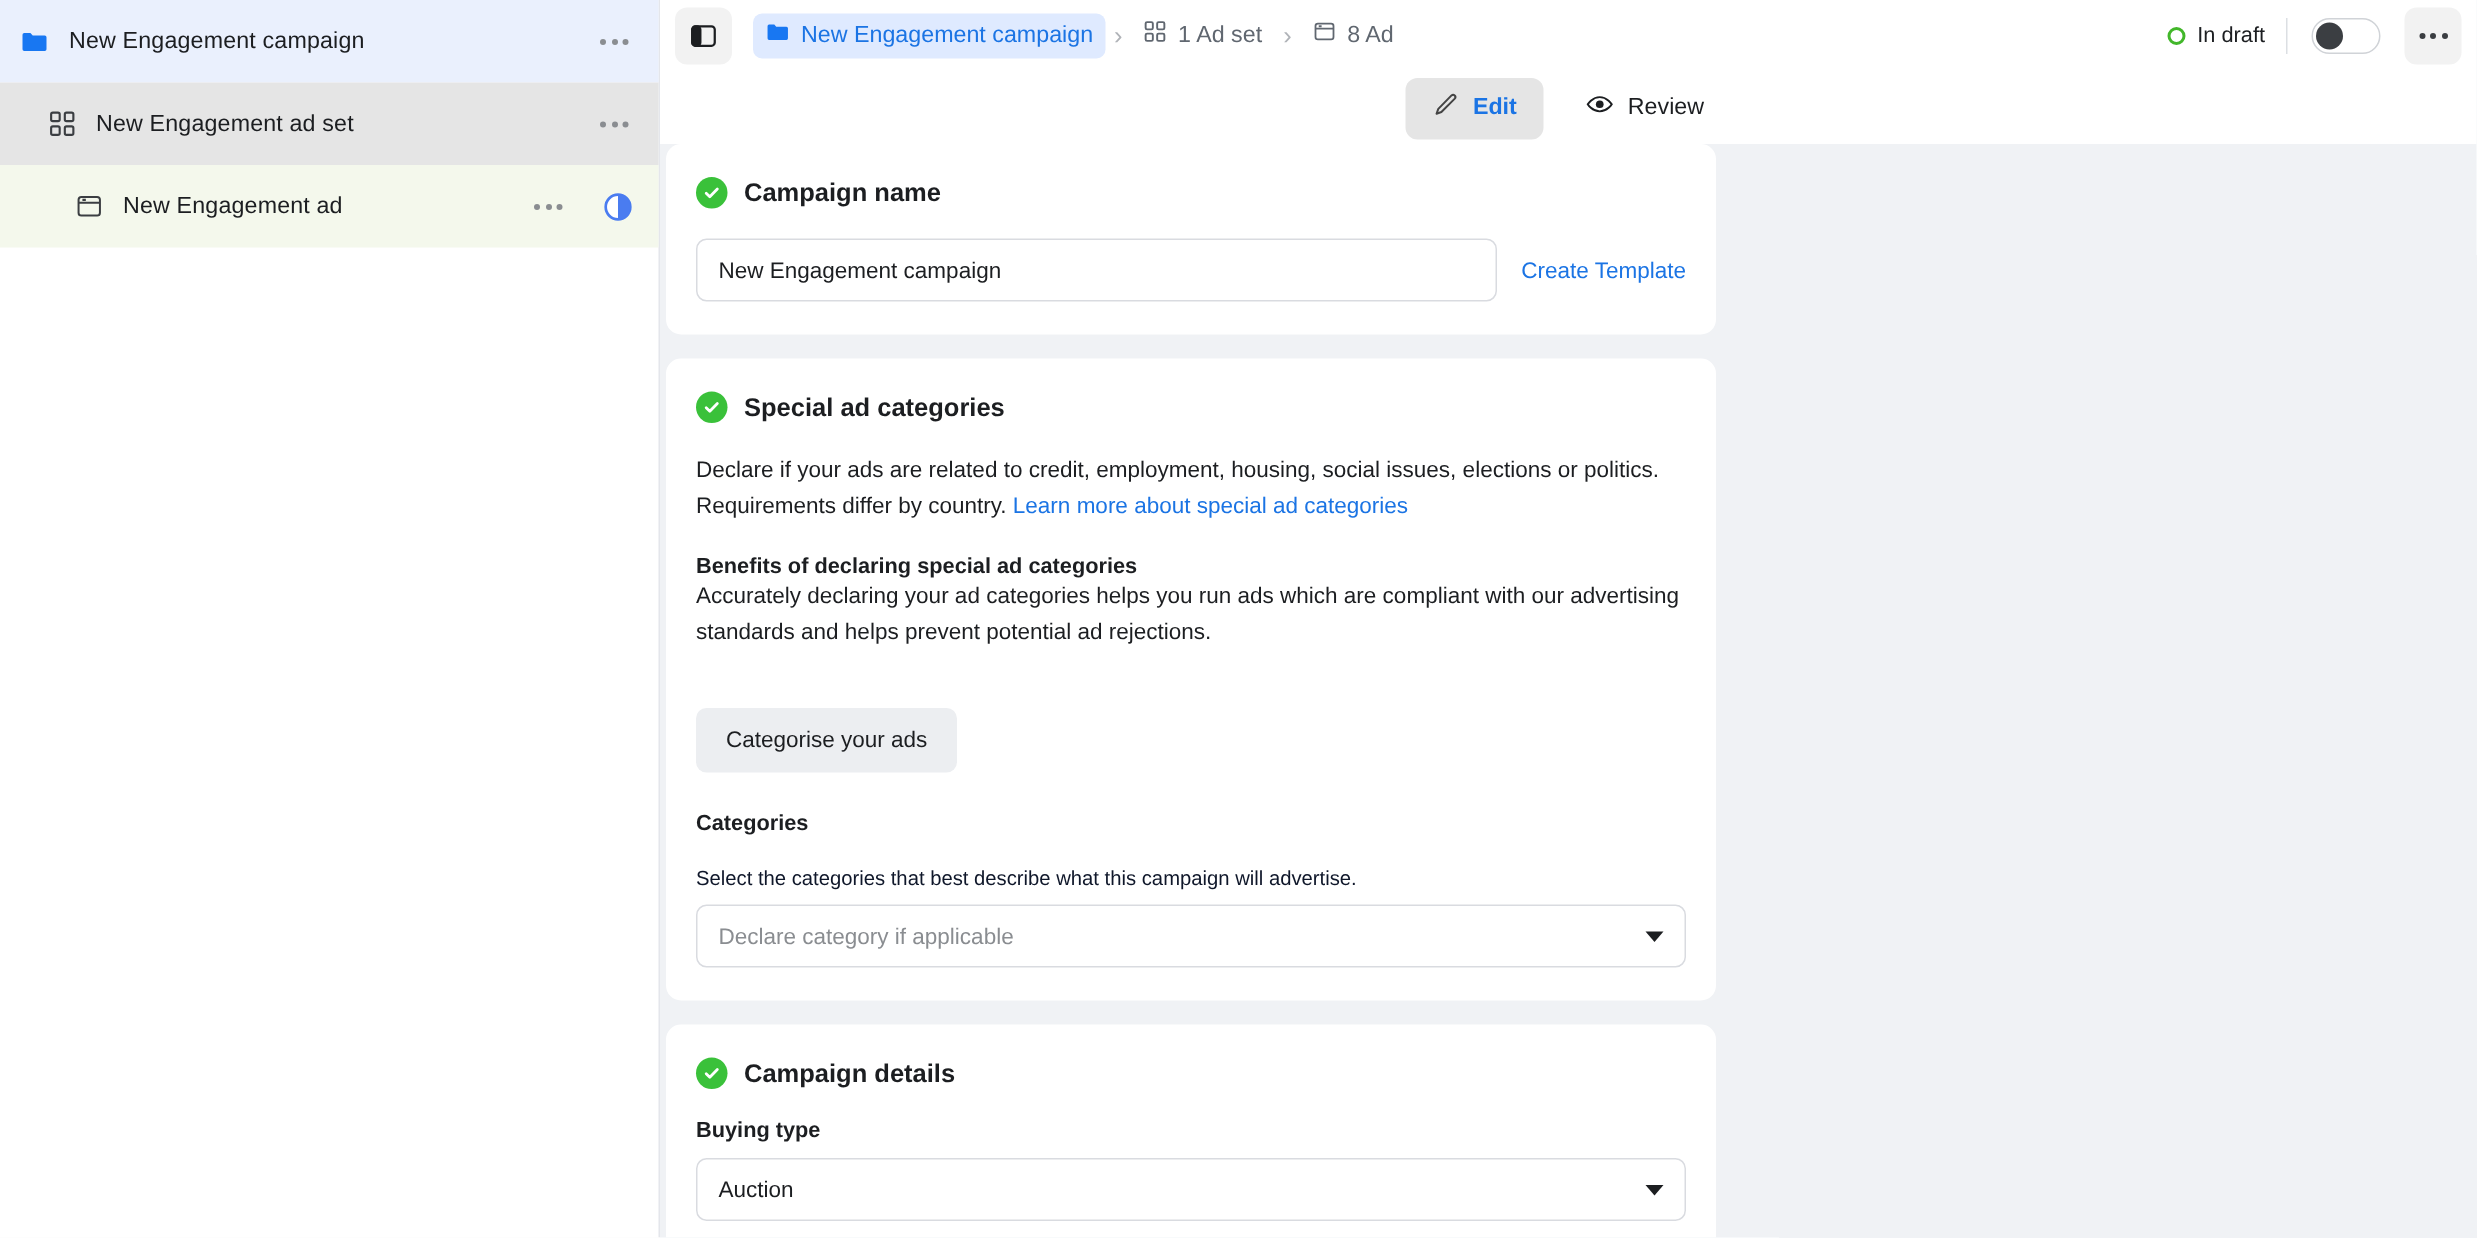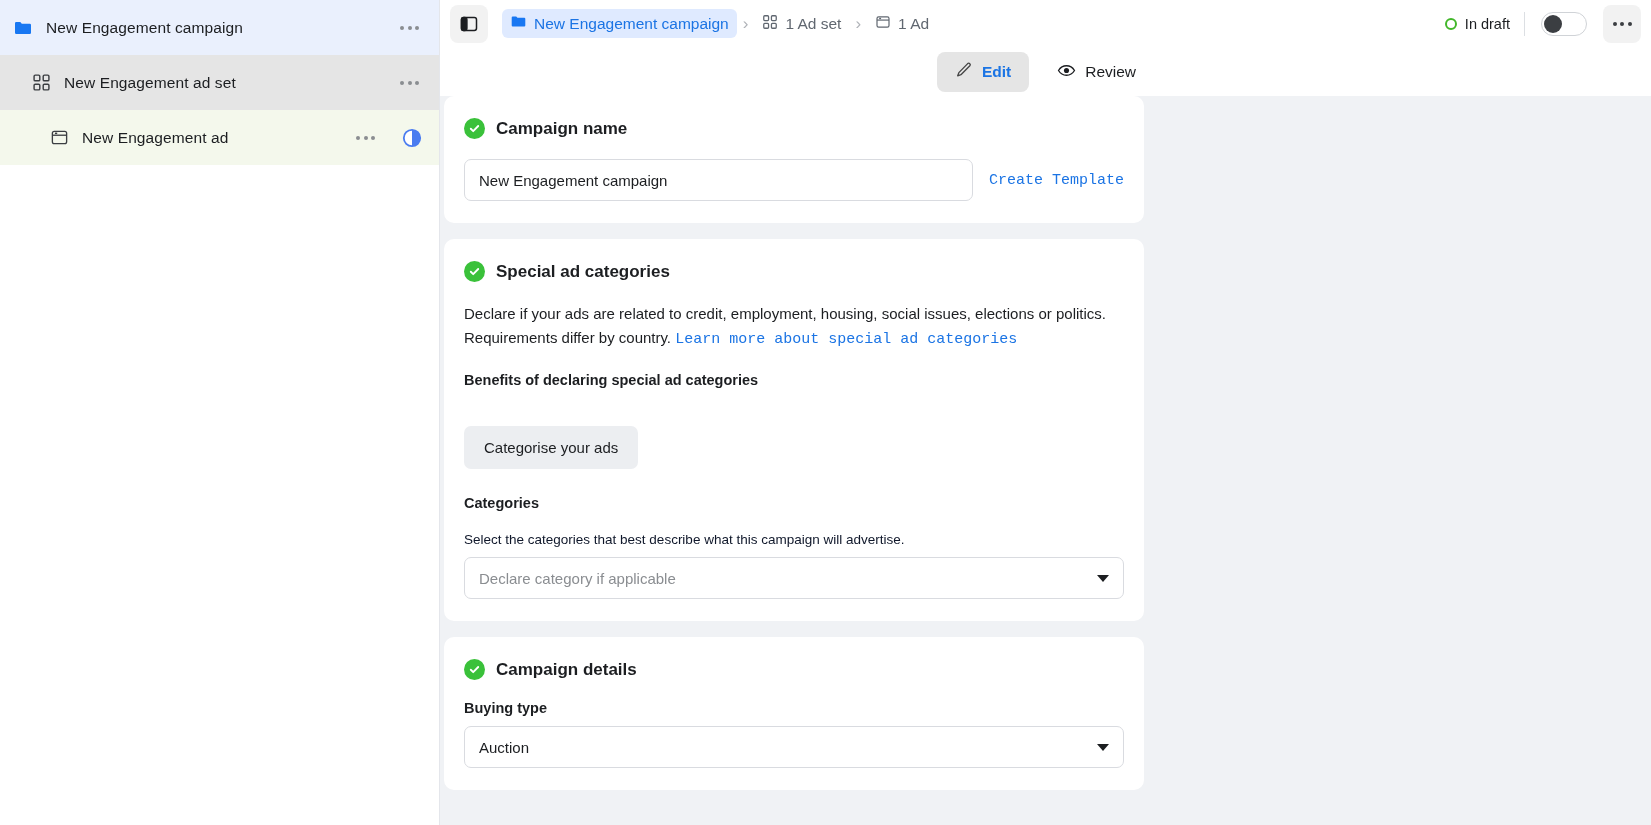--- a/index.html
+++ b/index.html
@@ -122,21 +122,21 @@
     display: flex; align-items: center; justify-content: center; flex: 0 0 21px;
   }
   .card-title { font-size: 17px; font-weight: bold; color: #1c1e21; }
 
   .row-inline { display: flex; align-items: center; gap: 16px; }
   .text-input {
     flex: 1 1 auto; height: 42px; border: 1px solid #d9dbe0; border-radius: 7px;
     padding: 0 14px; font-size: 15px; color: #1c1e21; background: #fff;
     font-family: "Liberation Sans", sans-serif;
   }
-  .link { color: #1b74e4; font-size: 15px; cursor: pointer; white-space: nowrap; font-family: Liberation Mono, monospace; }
+  .link { color: #1b74e4; font-size: 15px; cursor: pointer; white-space: nowrap; }
 
   .body-text { font-size: 15px; color: #1c1e21; line-height: 24px; }
   .sub-head { font-size: 14.5px; font-weight: bold; color: #1c1e21; margin-top: 20px; }
   .gray-btn {
     display: inline-block; margin-top: 38px;
     background: #eceef1; border: none; border-radius: 7px;
     padding: 13px 20px; font-size: 15px; color: #1c1e21; cursor: pointer;
     font-family: "Liberation Sans", sans-serif;
   }
   .field-label { font-size: 14.5px; font-weight: bold; color: #1c1e21; margin-top: 26px; }
@@ -253,21 +253,21 @@
         </div>
         <span class="sep">›</span>
         <div class="crumb plain">
           <span>
             <svg width="16" height="16" viewBox="0 0 20 20" fill="none" stroke="#606770" stroke-width="1.5">
               <rect x="2.5" y="3.5" width="15" height="13" rx="2"></rect>
               <line x1="2.5" y1="7.6" x2="17.5" y2="7.6"></line>
               <line x1="5.2" y1="5.6" x2="7.6" y2="5.6" stroke-width="1.7"></line>
             </svg>
           </span>
-          <span>1 Ad</span>
+          <span>8 Ad</span>
         </div>
       </div>
 
       <div class="topbar-right">
         <div class="status">
           <span class="status-dot"></span>
           <span>In draft</span>
         </div>
         <div class="vdiv"></div>
         <div class="toggle">
@@ -330,20 +330,21 @@
             </span>
             <span class="card-title">Special ad categories</span>
           </div>
 
           <p class="body-text">
             <span>Declare if your ads are related to credit, employment, housing, social issues, elections or politics. Requirements differ by country.</span>
             <span class="link">Learn more about special ad categories</span>
           </p>
 
           <div class="sub-head">Benefits of declaring special ad categories</div>
+          <p class="body-text">Accurately declaring your ad categories helps you run ads which are compliant with our advertising standards and helps prevent potential ad rejections.</p>
 
           <button class="gray-btn">Categorise your ads</button>
 
           <div class="field-label">Categories</div>
           <div class="field-help">Select the categories that best describe what this campaign will advertise.</div>
           <div class="select">
             <span class="val ph">Declare category if applicable</span>
             <span class="caret"></span>
           </div>
         </div>

